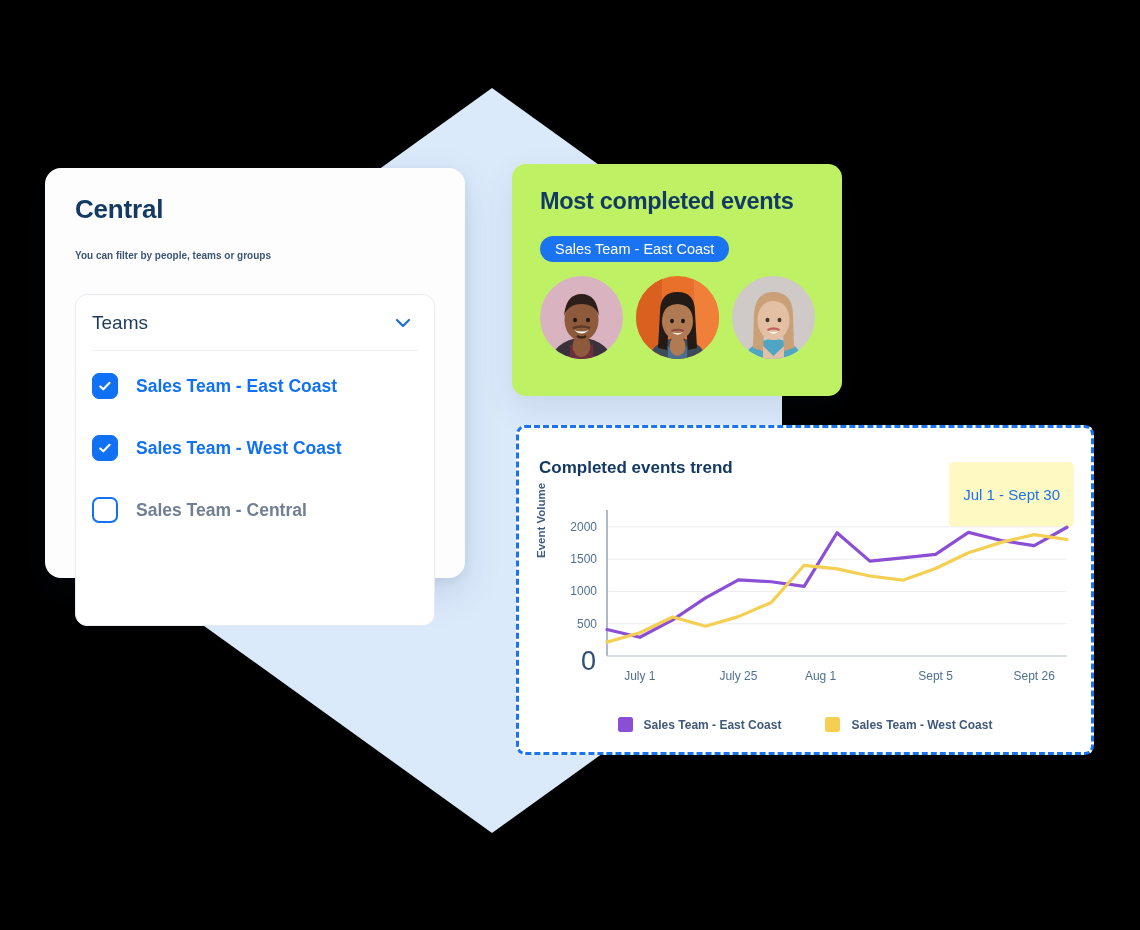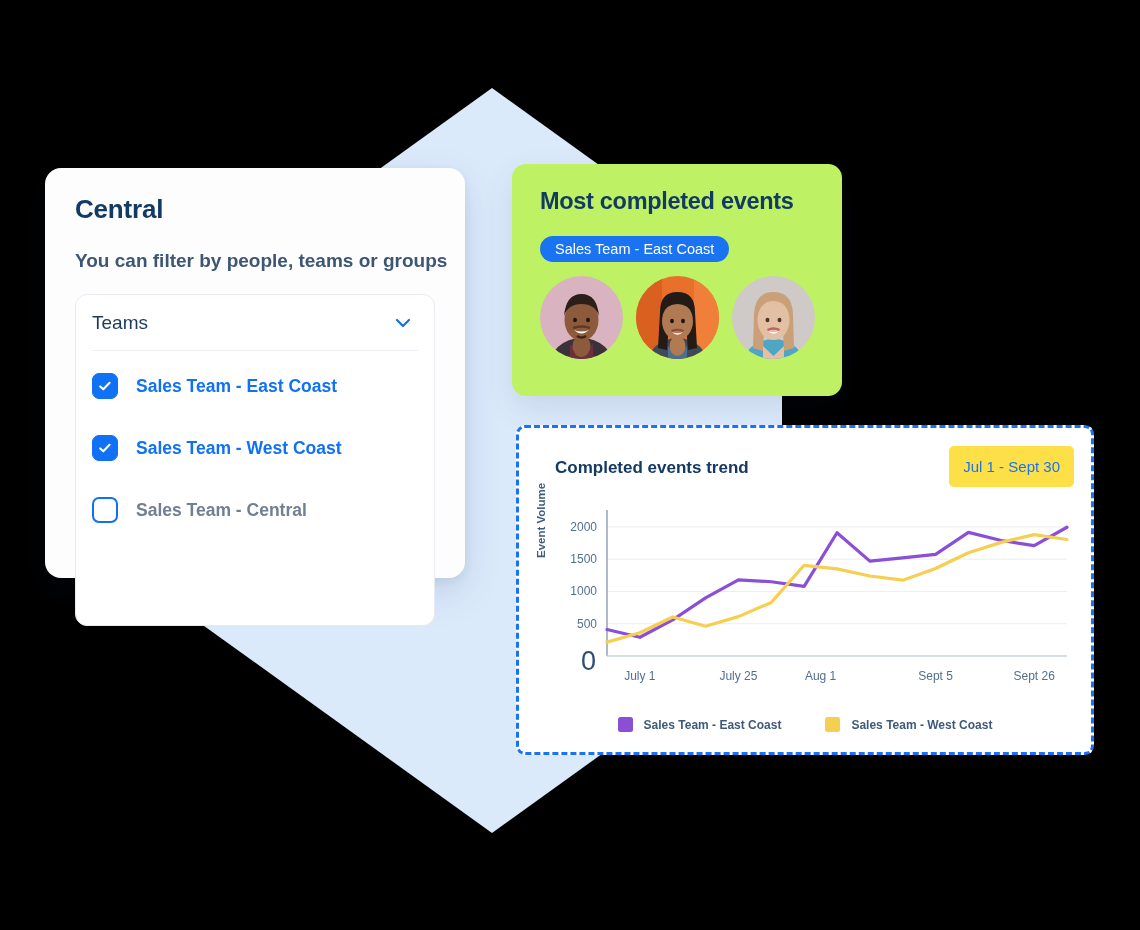--- a/index.html
+++ b/index.html
@@ -53,21 +53,21 @@
     top: 26px;
     font-size: 26px;
     font-weight: 700;
     color: #133a63;
     letter-spacing: -0.2px;
   }
   .filters-sub {
     position: absolute;
     left: 30px;
     top: 82px;
-    font-size: 19px;
+    font-size: 10px;
     font-weight: 700;
     color: #3d5673;
   }
   .teams-box {
     position: absolute;
     left: 30px;
     top: 126px;
     width: 360px;
     height: 332px;
     border: 1px solid #e7ebf1;
@@ -187,34 +187,34 @@
     left: 516px;
     top: 425px;
     width: 578px;
     height: 330px;
     background: #ffffff;
     border: 3px dashed #1a73f0;
     border-radius: 9px;
   }
   .chart-title {
     position: absolute;
-    left: 36px;
+    left: 20px;
     top: 30px;
     font-size: 17px;
     font-weight: 700;
     color: #143a63;
   }
   .date-badge {
     position: absolute;
     right: 17px;
-    top: 18px;
-    background: #fde047;
+    top: 34px;
+    background: #fef9c3;
     color: #1a73f0;
     font-size: 15px;
-    padding: 12px 14px;
+    padding: 24px 14px;
     border-radius: 5px;
     white-space: nowrap;
     cursor: pointer;
   }
   .plot-wrap {
     position: absolute;
     left: 0;
     top: 78px;
     width: 578px;
     height: 195px;

